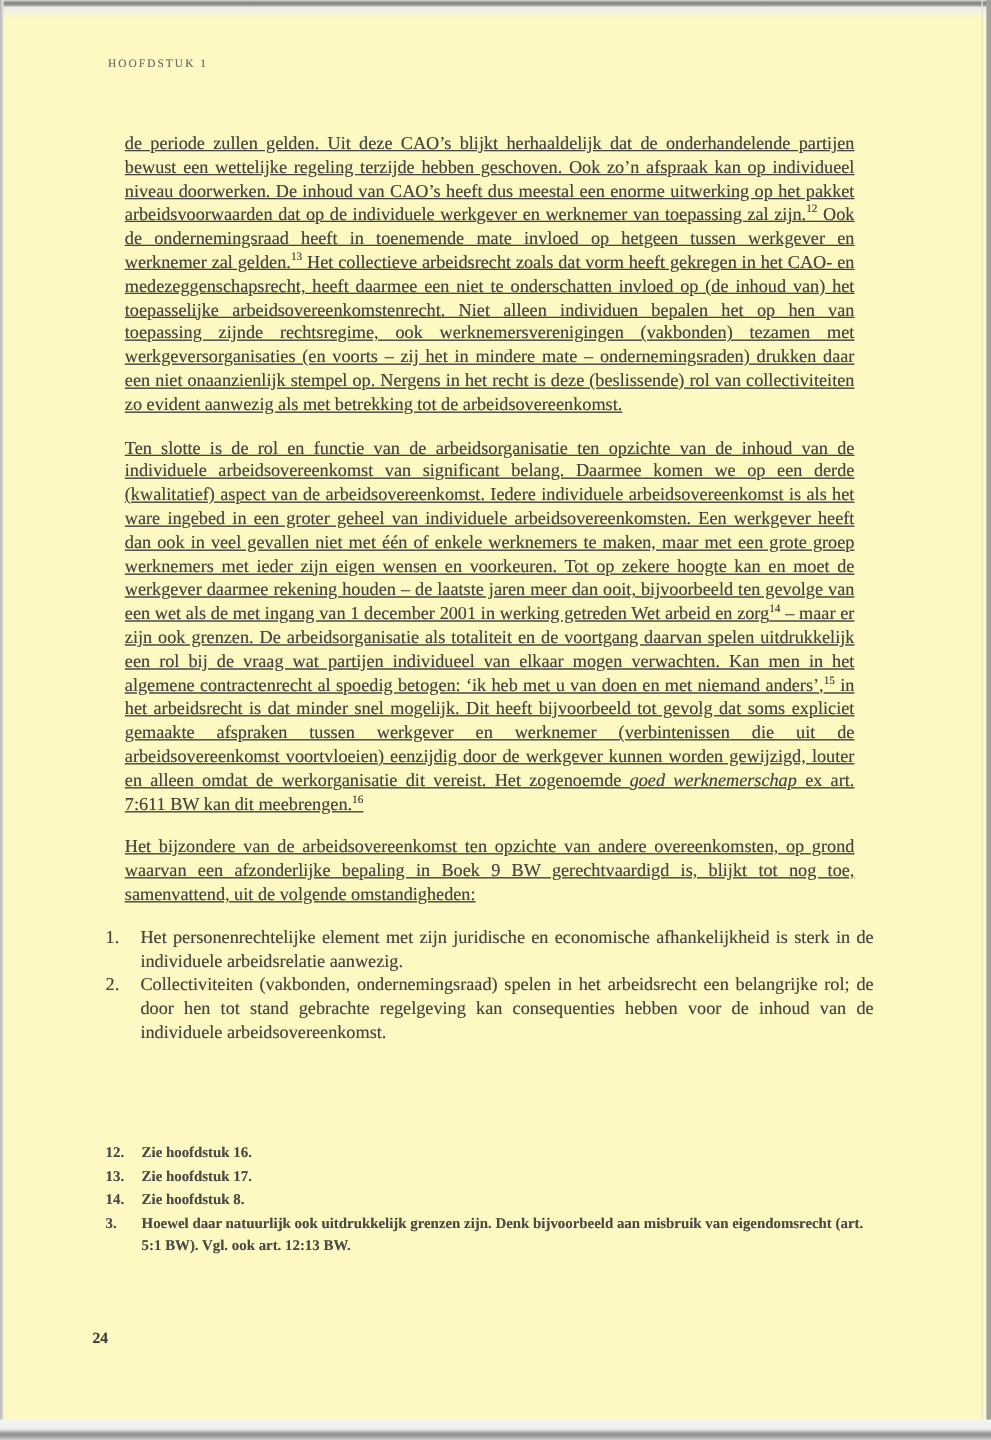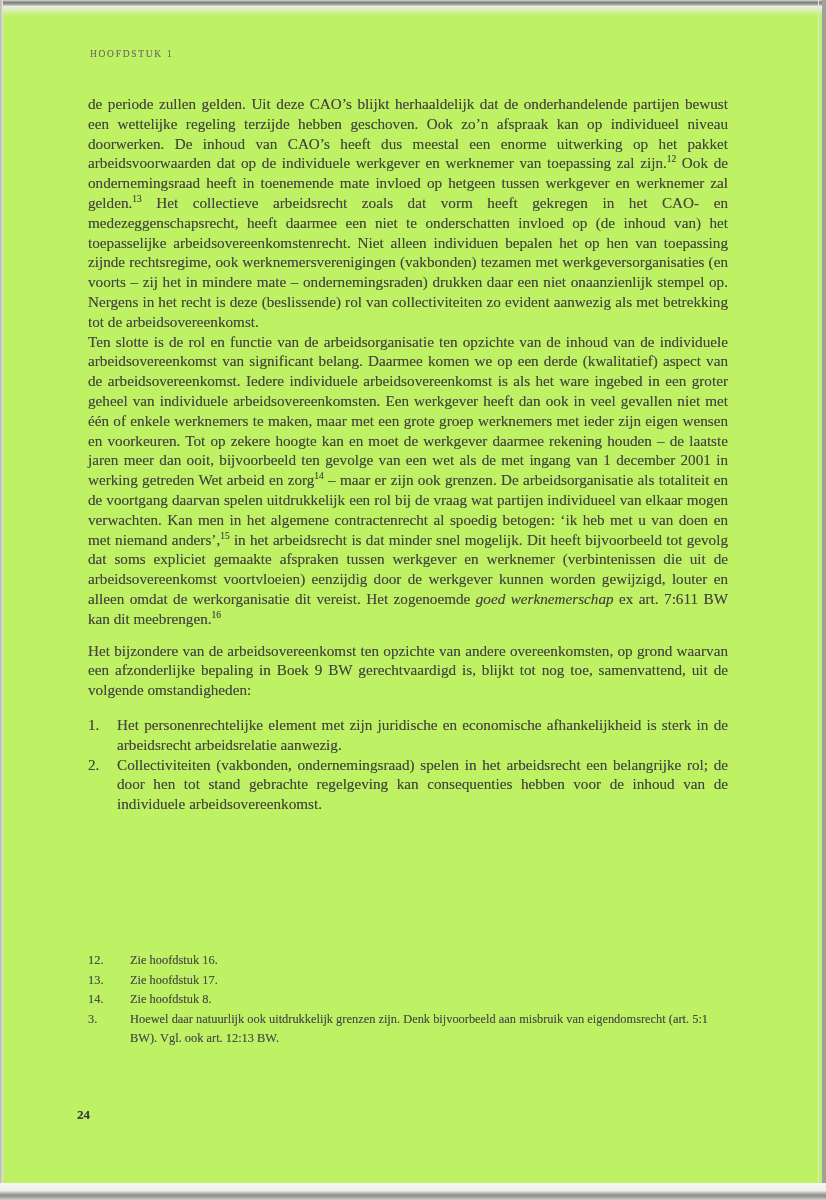--- a/index.html
+++ b/index.html
@@ -4,21 +4,21 @@
 <style>
   html, body {
     margin: 0;
     padding: 0;
     background: #ffffff;
   }
   .scan-page {
     position: relative;
     width: 826px;
     height: 1200px;
-    background: #bef264;
+    background: #fef9c3;
     overflow: hidden;
     font-family: "Liberation Serif", "DejaVu Serif", serif;
   }
   
   .edge-top {
     position: absolute; top: 0; left: 0; right: 0; height: 6px;
     background: linear-gradient(180deg, #d8d8d6 0%, #7f7f7c 40%, #9c9c99 70%, #dcdcda 100%);
   }
   .edge-top-fade {
     position: absolute; top: 6px; left: 0; right: 0; height: 10px;
@@ -53,21 +53,21 @@
   .text-column {
     position: absolute;
     left: 88px; top: 94px;
     width: 640px;
     font-size: 15.2px;
     line-height: 19.8px;
     text-align: justify;
     color: #45443f;
     text-shadow: 0 0 0.6px rgba(69,68,63,0.5);
   }
-  .text-column p { margin: 0; }
+  .text-column p { margin: 16px; text-decoration: underline; }
   .text-column p.spaced { margin-top: 12px; }
   .text-column sup {
     font-size: 0.62em;
     line-height: 0;
     vertical-align: super;
   }
   .text-column i { font-style: italic; }
   
   .numbered-list { margin-top: 15px; }
   .list-item { display: flex; margin: 0; }
@@ -76,23 +76,23 @@
   
   .footnotes {
     position: absolute;
     left: 88px; top: 951px;
     width: 640px;
     font-size: 12.4px;
     line-height: 19.6px;
     color: #4c4b46;
     text-shadow: 0 0 0.5px rgba(76,75,70,0.5);
   }
-  .footnote { display: flex; }
+  .footnote { display: flex; font-weight: bold; }
   .footnote-number { width: 30px; flex: 0 0 30px; }
-  .footnote-text { flex: 1; margin-left: 12px; }
+  .footnote-text { flex: 1; }
   
   .page-number {
     position: absolute;
     left: 77px; top: 1107px;
     font-size: 13px;
     font-weight: bold;
     color: #3f3e39;
     text-shadow: 0 0 0.6px rgba(63,62,57,0.55);
   }
 </style>
@@ -112,21 +112,21 @@
 
   <div class="text-column">
     <div id="paragraphs-container">
         <p class=""><span>de periode zullen gelden. Uit deze CAO’s blijkt herhaaldelijk dat de onderhandelende partijen bewust een wettelijke regeling terzijde hebben geschoven. Ook zo’n afspraak kan op individueel niveau doorwerken. De inhoud van CAO’s heeft dus meestal een enorme uitwerking op het pakket arbeidsvoorwaarden dat op de individuele werkgever en werknemer van toepassing zal zijn.</span><sup>12</sup><span> Ook de ondernemingsraad heeft in toenemende mate invloed op hetgeen tussen werkgever en werknemer zal gelden.</span><sup>13</sup><span> Het collectieve arbeidsrecht zoals dat vorm heeft gekregen in het CAO- en medezeggenschapsrecht, heeft daarmee een niet te onderschatten invloed op (de inhoud van) het toepasselijke arbeidsovereenkomstenrecht. Niet alleen individuen bepalen het op hen van toepassing zijnde rechtsregime, ook werknemersverenigingen (vakbonden) tezamen met werkgeversorganisaties (en voorts – zij het in mindere mate – ondernemingsraden) drukken daar een niet onaanzienlijk stempel op. Nergens in het recht is deze (beslissende) rol van collectiviteiten zo evident aanwezig als met betrekking tot de arbeidsovereenkomst.</span></p>
         <p class=""><span>Ten slotte is de rol en functie van de arbeidsorganisatie ten opzichte van de inhoud van de individuele arbeidsovereenkomst van significant belang. Daarmee komen we op een derde (kwalitatief) aspect van de arbeidsovereenkomst. Iedere individuele arbeidsovereenkomst is als het ware ingebed in een groter geheel van individuele arbeidsovereenkomsten. Een werkgever heeft dan ook in veel gevallen niet met één of enkele werknemers te maken, maar met een grote groep werknemers met ieder zijn eigen wensen en voorkeuren. Tot op zekere hoogte kan en moet de werkgever daarmee rekening houden – de laatste jaren meer dan ooit, bijvoorbeeld ten gevolge van een wet als de met ingang van 1 december 2001 in werking getreden Wet arbeid en zorg</span><sup>14</sup><span> – maar er zijn ook grenzen. De arbeidsorganisatie als totaliteit en de voortgang daarvan spelen uitdrukkelijk een rol bij de vraag wat partijen individueel van elkaar mogen verwachten. Kan men in het algemene contractenrecht al spoedig betogen: ‘ik heb met u van doen en met niemand anders’,</span><sup>15</sup><span> in het arbeidsrecht is dat minder snel mogelijk. Dit heeft bijvoorbeeld tot gevolg dat soms expliciet gemaakte afspraken tussen werkgever en werknemer (verbintenissen die uit de arbeidsovereenkomst voortvloeien) eenzijdig door de werkgever kunnen worden gewijzigd, louter en alleen omdat de werkorganisatie dit vereist. Het zogenoemde </span><i>goed werknemerschap</i><span> ex art. 7:611 BW kan dit meebrengen.</span><sup>16</sup></p>
         <p class="spaced"><span>Het bijzondere van de arbeidsovereenkomst ten opzichte van andere overeenkomsten, op grond waarvan een afzonderlijke bepaling in Boek 9 BW gerechtvaardigd is, blijkt tot nog toe, samenvattend, uit de volgende omstandigheden:</span></p>
       </div>
     <div id="list-container" class="numbered-list">
         <div class="list-item">
           <span class="list-number">1.</span>
-          <span class="list-text">Het personenrechtelijke element met zijn juridische en economische afhankelijkheid is sterk in de arbeidsrecht arbeidsrelatie aanwezig.</span>
+          <span class="list-text">Het personenrechtelijke element met zijn juridische en economische afhankelijkheid is sterk in de individuele arbeidsrelatie aanwezig.</span>
         </div>
         <div class="list-item">
           <span class="list-number">2.</span>
           <span class="list-text">Collectiviteiten (vakbonden, ondernemingsraad) spelen in het arbeidsrecht een belangrijke rol; de door hen tot stand gebrachte regelgeving kan consequenties hebben voor de inhoud van de individuele arbeidsovereenkomst.</span>
         </div>
       </div>
   </div>
 
   <div class="footnotes" id="footnotes-container">
       <div class="footnote">

